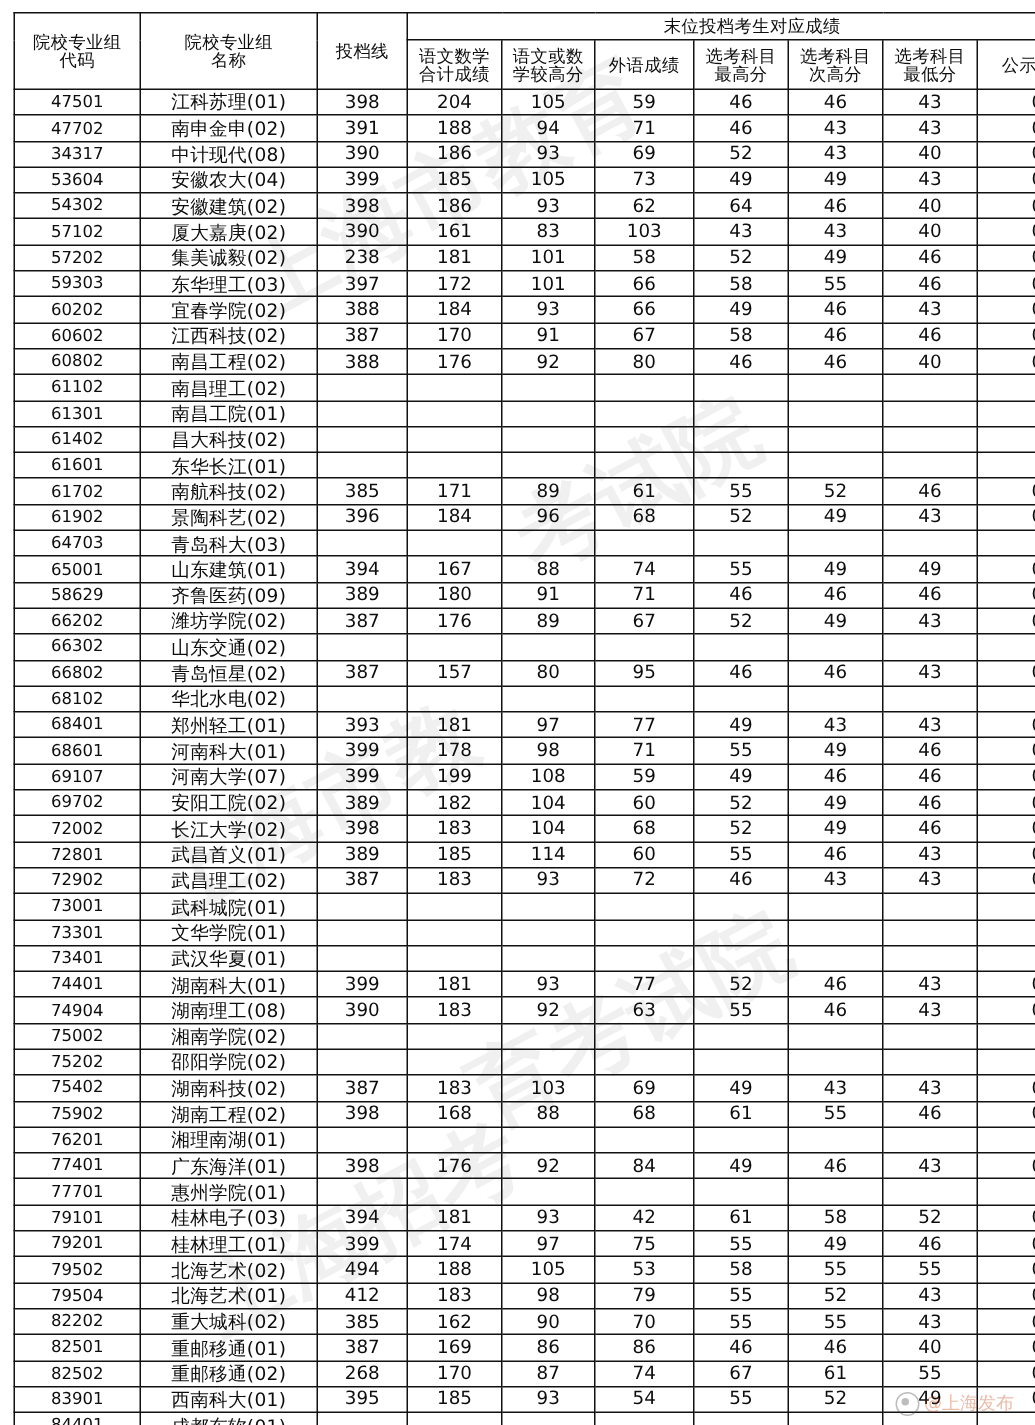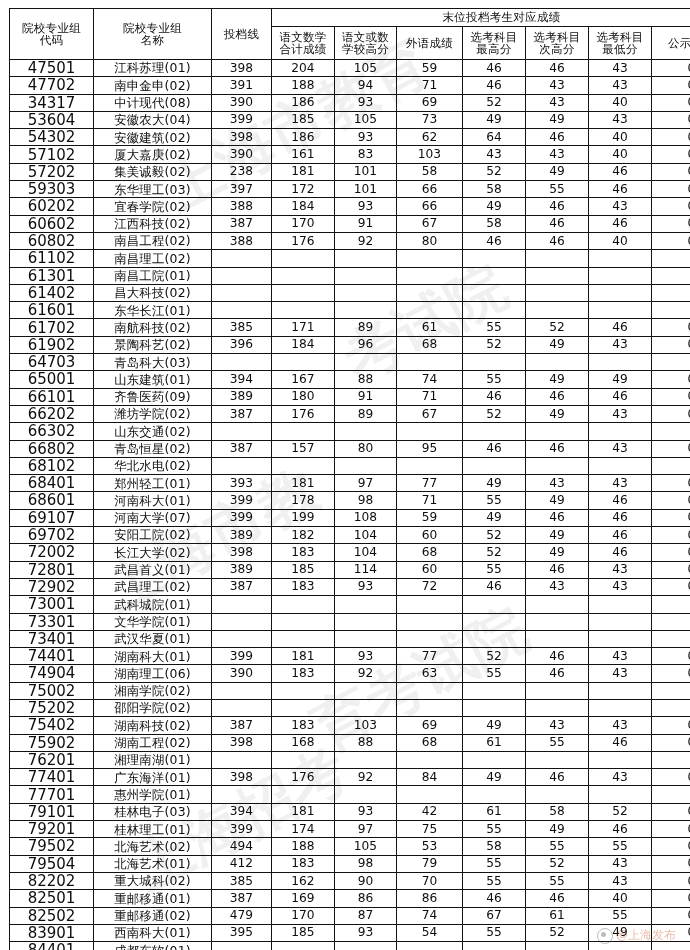--- a/index.html
+++ b/index.html
@@ -74,21 +74,21 @@
     height:32px;
     padding:1px 0;
   }
   .hdr-cell .l1{display:block;}
   .hdr-cell .l2{display:block;}
 
   tbody td{
     height:16.3px;
     font-size:12.2px;
   }
-  td.col-code{font-size:15px;}
+  td.col-code{font-size:11px;}
   td.col-name{
     font-size:12.4px;
     letter-spacing:0.2px;
   }
 
   
   col.c-code {width:84px;}
   col.c-name {width:118px;}
   col.c-line {width:60px;}
   col.c-sum  {width:63px;}
@@ -420,21 +420,21 @@
           <td class="col-line">394</td>
           <td class="col-sum">167</td>
           <td class="col-high">88</td>
           <td class="col-for">74</td>
           <td class="col-s1">55</td>
           <td class="col-s2">49</td>
           <td class="col-s3">49</td>
           <td class="col-bonus">0</td>
         </tr>
         <tr>
-          <td class="col-code">66101</td>
+          <td class="col-code">58629</td>
           <td class="col-name">齐鲁医药(09)</td>
           <td class="col-line">389</td>
           <td class="col-sum">180</td>
           <td class="col-high">91</td>
           <td class="col-for">71</td>
           <td class="col-s1">46</td>
           <td class="col-s2">46</td>
           <td class="col-s3">46</td>
           <td class="col-bonus">0</td>
         </tr>
@@ -613,21 +613,21 @@
           <td class="col-sum">181</td>
           <td class="col-high">93</td>
           <td class="col-for">77</td>
           <td class="col-s1">52</td>
           <td class="col-s2">46</td>
           <td class="col-s3">43</td>
           <td class="col-bonus">0</td>
         </tr>
         <tr>
           <td class="col-code">74904</td>
-          <td class="col-name">湖南理工(06)</td>
+          <td class="col-name">湖南理工(08)</td>
           <td class="col-line">390</td>
           <td class="col-sum">183</td>
           <td class="col-high">92</td>
           <td class="col-for">63</td>
           <td class="col-s1">55</td>
           <td class="col-s2">46</td>
           <td class="col-s3">43</td>
           <td class="col-bonus">0</td>
         </tr>
         <tr>
@@ -782,21 +782,21 @@
           <td class="col-high">86</td>
           <td class="col-for">86</td>
           <td class="col-s1">46</td>
           <td class="col-s2">46</td>
           <td class="col-s3">40</td>
           <td class="col-bonus">0</td>
         </tr>
         <tr>
           <td class="col-code">82502</td>
           <td class="col-name">重邮移通(02)</td>
-          <td class="col-line">479</td>
+          <td class="col-line">268</td>
           <td class="col-sum">170</td>
           <td class="col-high">87</td>
           <td class="col-for">74</td>
           <td class="col-s1">67</td>
           <td class="col-s2">61</td>
           <td class="col-s3">55</td>
           <td class="col-bonus">0</td>
         </tr>
         <tr>
           <td class="col-code">83901</td>

